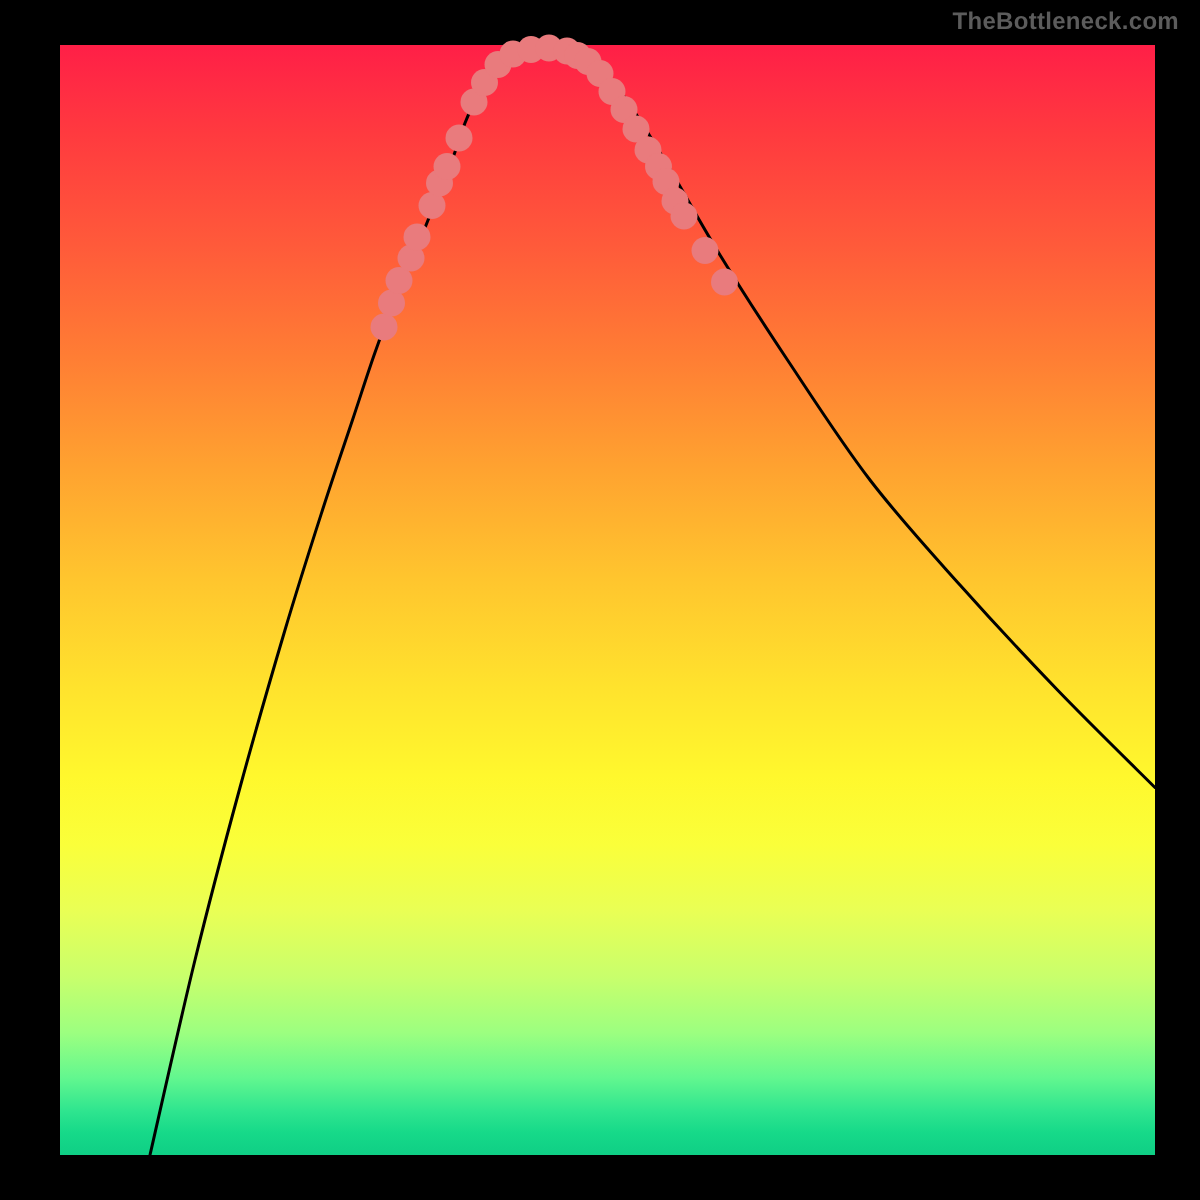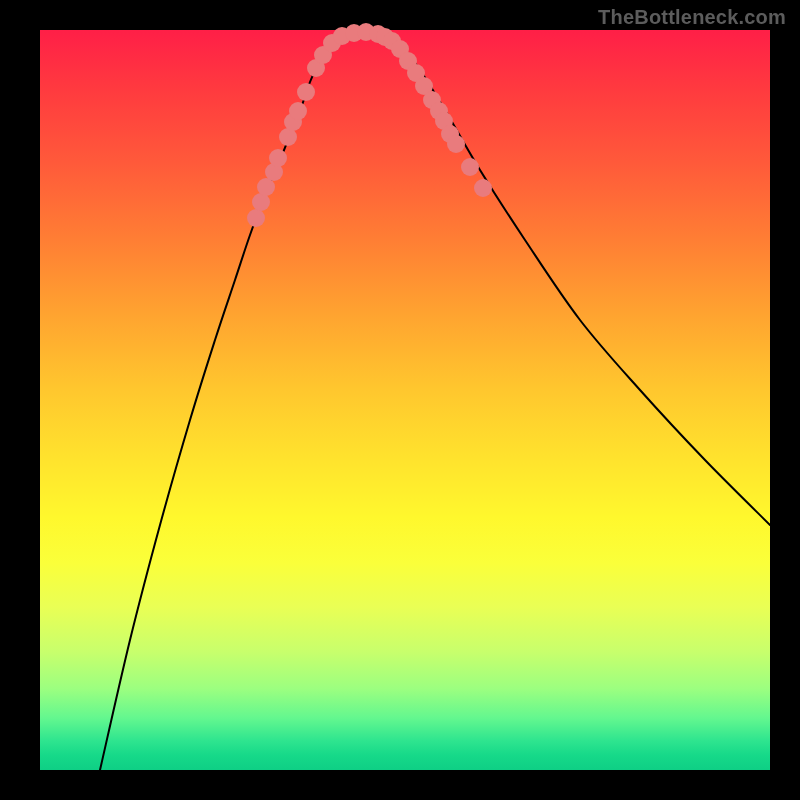--- a/index.html
+++ b/index.html
@@ -41,21 +41,21 @@
       #2fe58f 96%,
       #16d989 98%,
       #0fcf85 100%
     );
   }
   .watermark {
     position: absolute;
     top: 6px;
     right: 14px;
     font-family: Arial, Helvetica, sans-serif;
-    font-size: 20px;
+    font-size: 16px;
     font-weight: 600;
     color: #5c5c5c;
     letter-spacing: 0.2px;
     user-select: none;
   }
   svg.curve {
     position: absolute;
     left: 0;
     top: 0;
     width: 730px;

